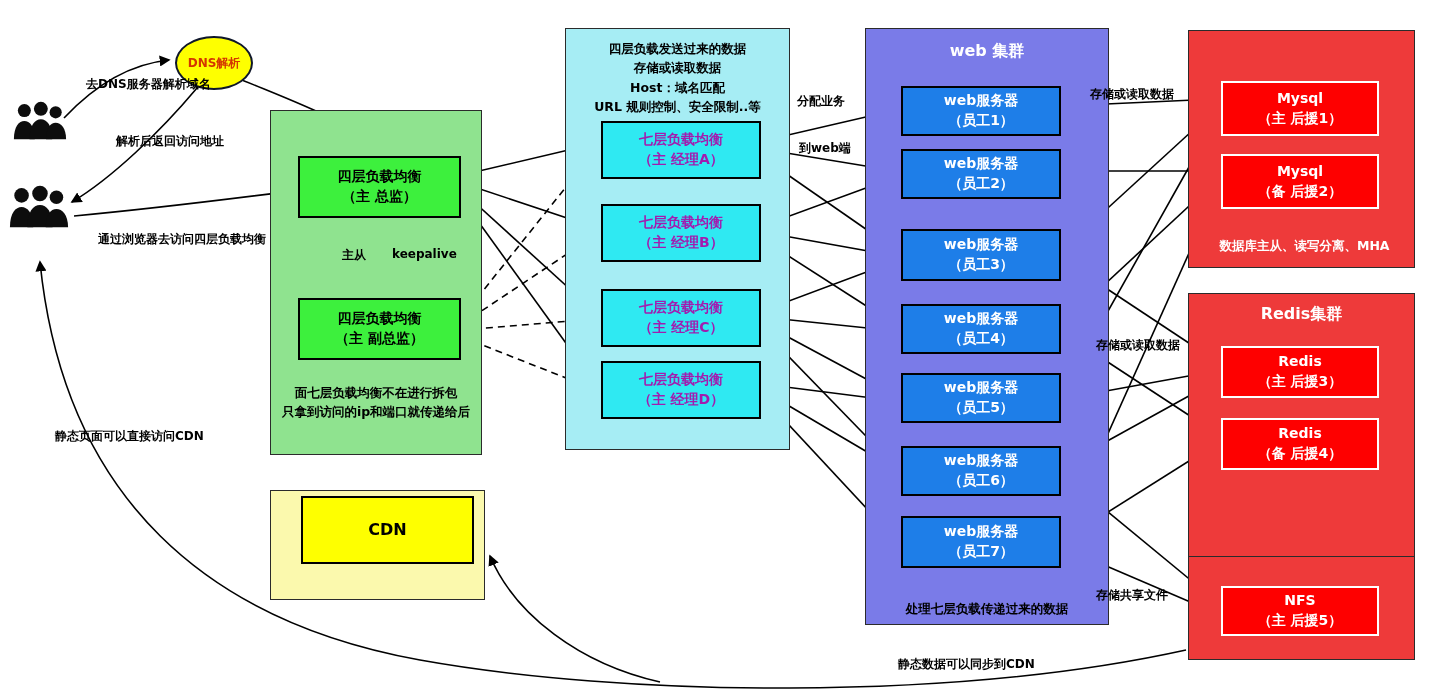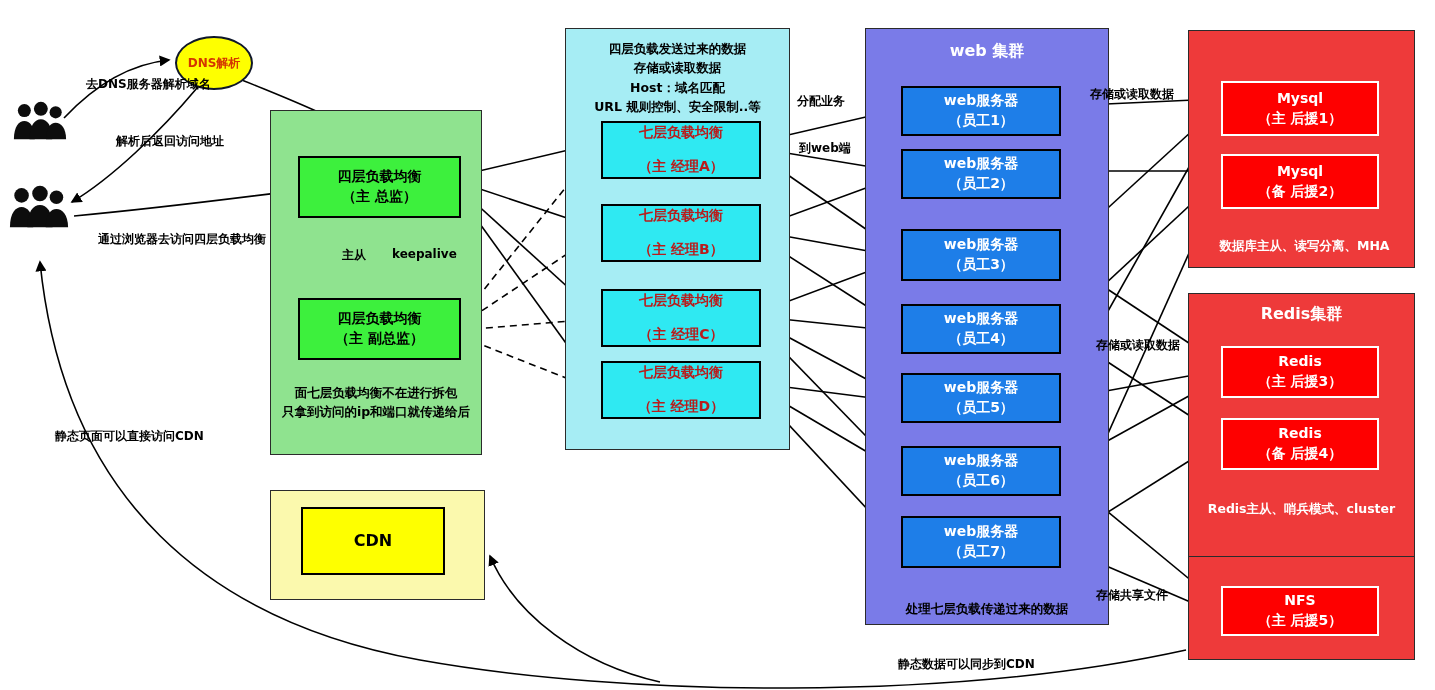--- a/index.html
+++ b/index.html
@@ -10,21 +10,21 @@
   .l4-container   { left:270px; top:110px; width:212px; height:345px; background:var(--l4-container,#8fe38f); }
   .l7-container   { left:565px; top:28px;  width:225px; height:422px; background:var(--l7-container,#a6edf4); }
   .web-container  { left:865px; top:28px;  width:244px; height:597px; background:var(--web-container,#7a7be8); }
   .db-container   { left:1188px; top:30px;  width:227px; height:238px; background:var(--red-container,#ee3a3a); }
   .redis-container{ left:1188px; top:293px; width:227px; height:302px; background:var(--red-container,#ee3a3a); }
   .nfs-container  { left:1188px; top:556px; width:227px; height:104px; background:var(--red-container,#ee3a3a); }
   .cdn-container  { left:270px; top:490px; width:215px; height:110px; background:var(--cdn-container,#fbf9ad); }
   .node { position:absolute; display:flex; flex-direction:column; align-items:center; justify-content:center;
           text-align:center; font-weight:bold; font-size:14px; line-height:1.4; border:2px solid #000; z-index:3; }
   .gbox { background:var(--l4-box,#3df03d); color:#000; }
-  .cbox { background:var(--l7-box,#2fe9f2); color:#b91c1c;justify-content:space-between; }
+  .cbox { background:var(--l7-box,#2fe9f2); color:#a21caf; }
   .bbox { background:var(--web-box,#1e7ee8); color:#fff; }
   .rbox { background:var(--red-box,#fe0000); color:#fff; border-color:#fff; }
   .ybox { background:var(--cdn-box,#feff00); color:#000; font-size:16px; }
   .cluster-title { position:absolute; width:100%; text-align:center; color:#fff; font-weight:bold; font-size:16px; }
   .cluster-note  { position:absolute; width:100%; text-align:center; font-weight:bold; font-size:12.5px; line-height:1.55; }
   .white-note { color:#fff; }
   .black-note { color:#000; }
   .flabel { position:absolute; font-weight:bold; font-size:12px; color:#000; white-space:nowrap; z-index:4; }
   .dns-ellipse { position:absolute; left:175px; top:36px; width:78px; height:54px; background:var(--dns-fill,#feff00);
                  border:2px solid #0f172a; border-radius:50%; display:flex; align-items:center; justify-content:center;
@@ -222,29 +222,28 @@
   <div class="container redis-container">
     <div class="cluster-title" style="top:10px;">Redis集群</div>
     <div class="node rbox" style="left:32px;top:52px;width:158px;height:52px;">
       <div>Redis</div>
       <div>（主 后援3）</div>
     </div>
     <div class="node rbox" style="left:32px;top:124px;width:158px;height:52px;">
       <div>Redis</div>
       <div>（备 后援4）</div>
     </div>
-    <div class="cluster-note white-note" style="top:205px;">Redis主从、哨兵模式、cluster</div>
   </div>
 
   <div class="container nfs-container">
     <div class="node rbox" style="left:32px;top:29px;width:158px;height:50px;">
       <div>NFS</div>
       <div>（主 后援5）</div>
     </div>
   </div>
 
   <div class="container cdn-container">
-    <div class="node ybox" style="left:30px;top:16px;width:144px;height:68px;">
+    <div class="node ybox" style="left:30px;top:5px;width:173px;height:68px;">
       <div>CDN</div>
     </div>
   </div>
 
 </div>
 
 </body></html>

